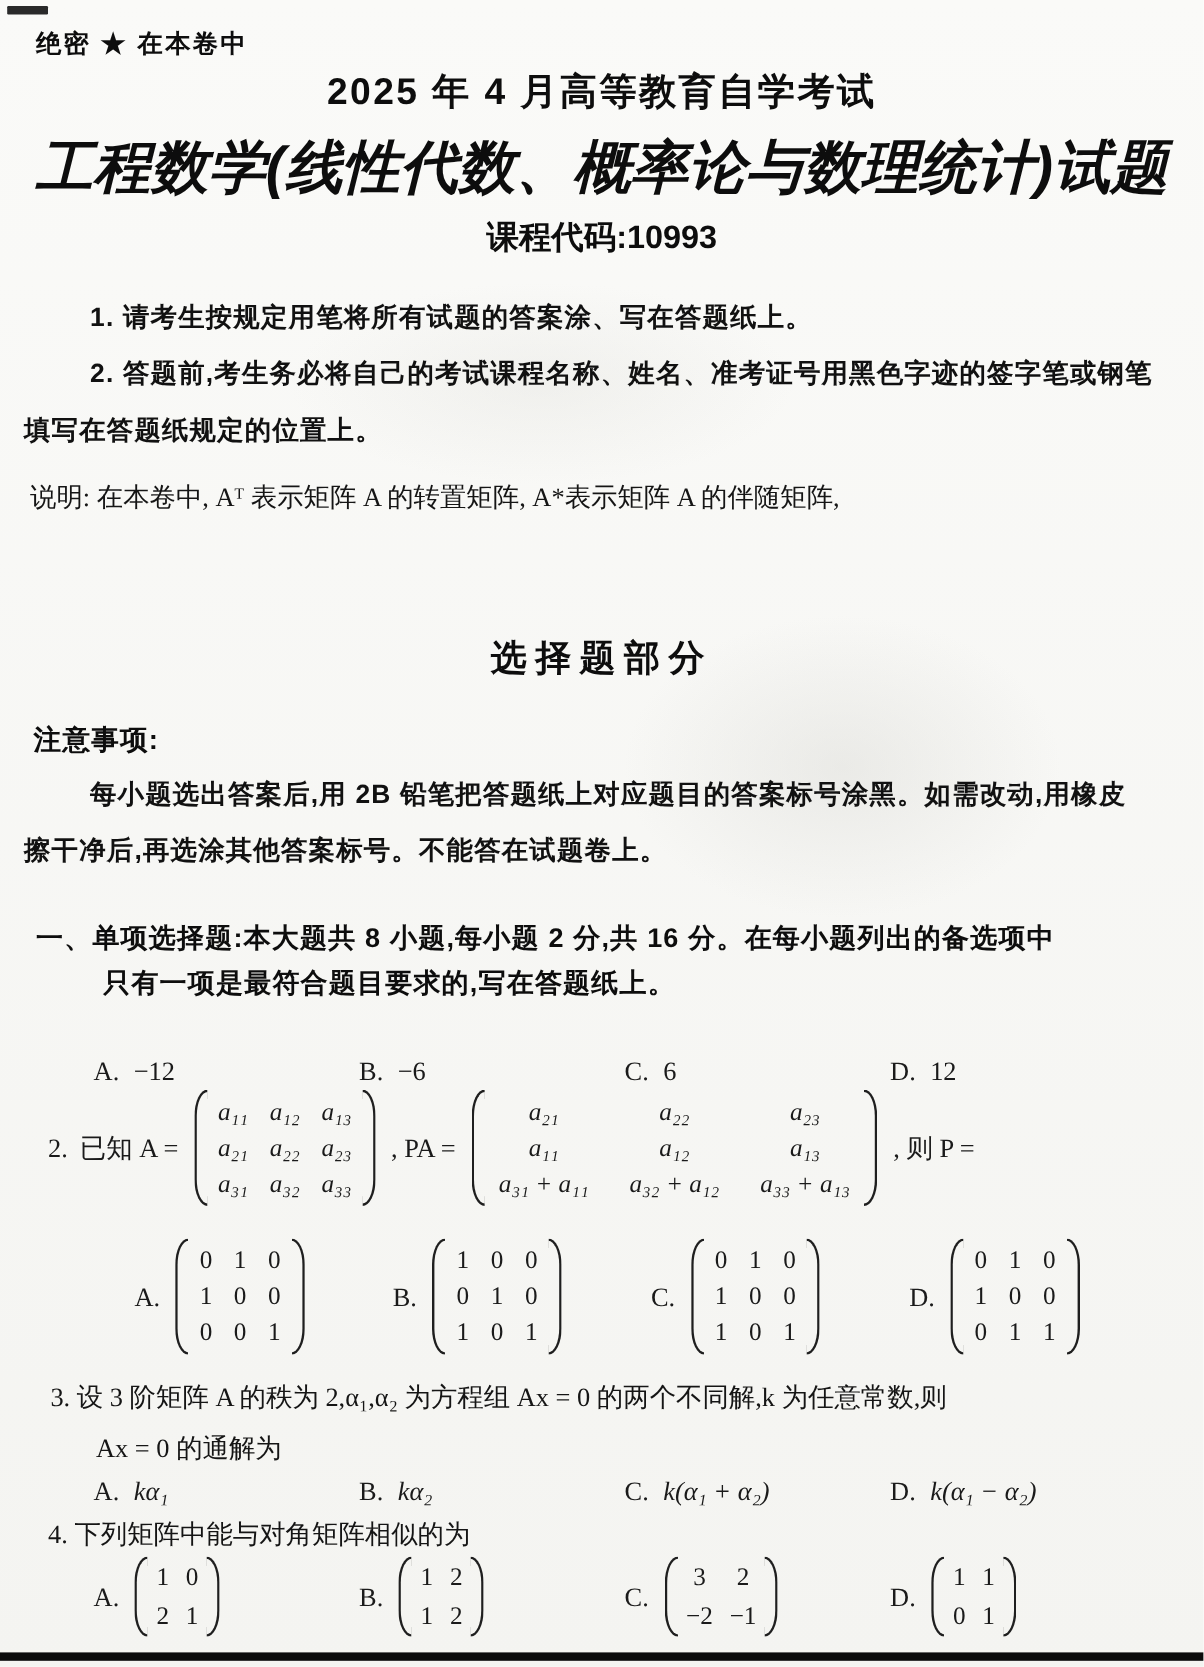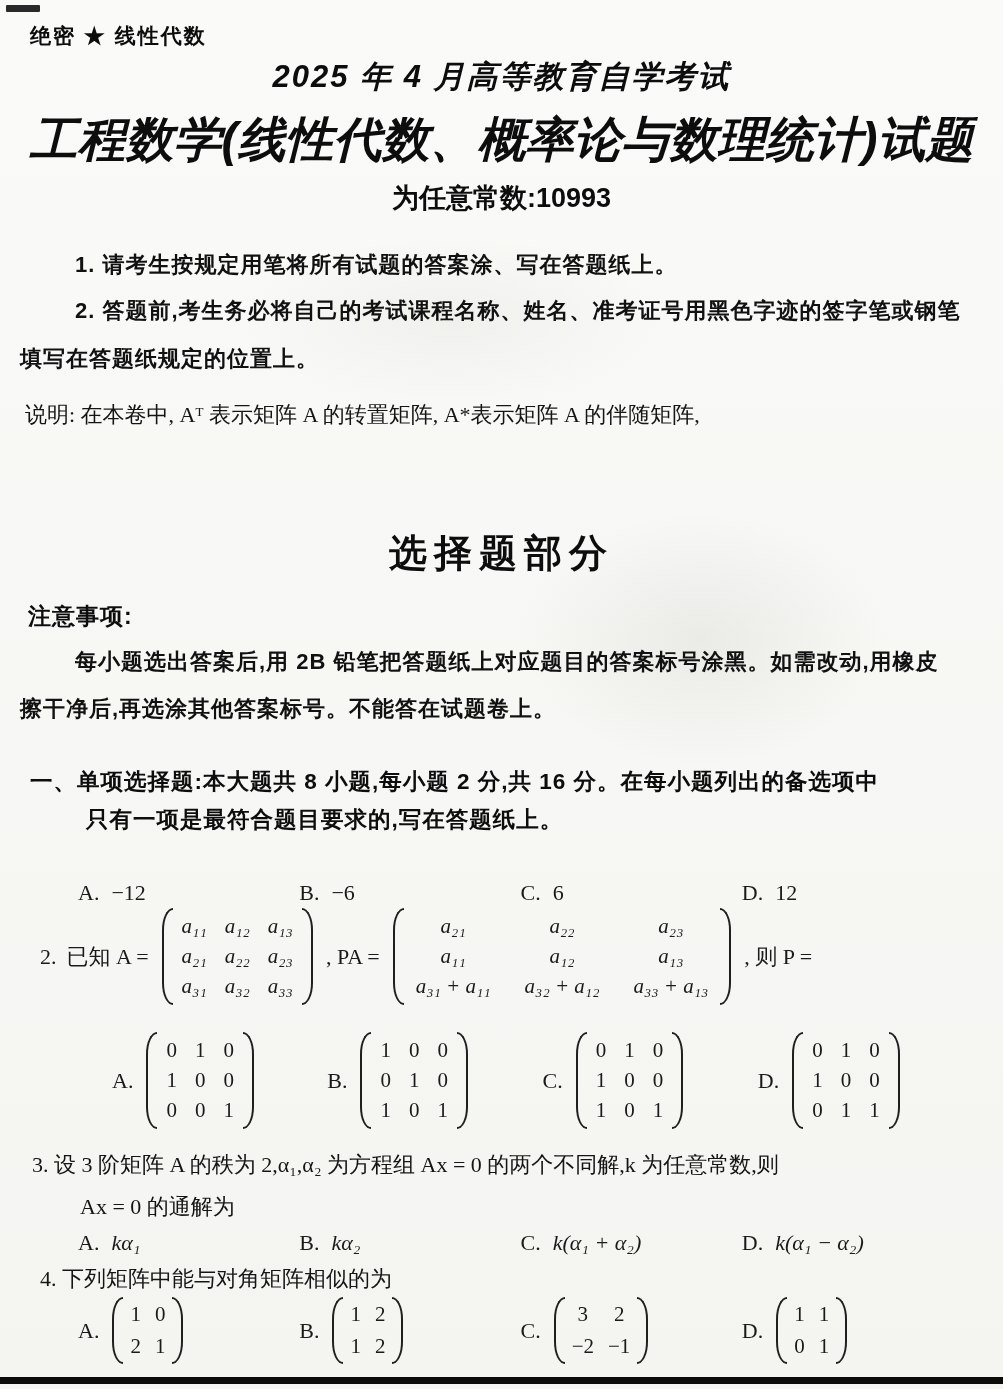--- a/index.html
+++ b/index.html
@@ -11,34 +11,34 @@
       radial-gradient(ellipse 300px 120px at 45% 23%, rgba(220,220,215,.30), transparent 70%),
       linear-gradient(#fafaf8, #f4f4f1);
   }
   .abs { position:absolute; }
   .center { width:100%; text-align:center; left:0; }
   .sans-b { font-family:"Liberation Sans", sans-serif; font-weight:700; color:#0d0d0d; }
   .serif { font-family:"Liberation Serif", serif; color:#151515; }
 
   .corner-mark { position:absolute; top:5px; left:6px; width:34px; height:7px; background:#2a2a2a; border-radius:1px; }
   .classification { top:22px; left:30px; font-size:21px; letter-spacing:2px; }
-  .exam-session { top:56px; font-size:31px; letter-spacing:2px;font-style:italic; }
+  .exam-session { top:56px; font-size:31px; letter-spacing:2px; }
   .paper-title { top:108px; font-size:48px; letter-spacing:0px;font-style:italic; }
   .course-code { top:180px; font-size:27px; }
 
   .instr { font-size:22px; font-weight:700; color:#111; letter-spacing:1px; }
   .instr1 { top:250px; left:75px; }
   .instr2l1 { top:296px; left:75px; }
   .instr2l2 { top:344px; left:20px; }
 
   .notation { font-size:22px;text-align:center; }
   .notation1 { top:400px; left:25px; }
   .notation2 { top:457px; left:100px; }
 
-  .mc-heading { top:528px; font-size:38px; letter-spacing:7px; }
+  .mc-heading { top:528px; font-size:30px; letter-spacing:7px; }
   .notice-title { top:601px; left:28px; font-size:23px; letter-spacing:1px; }
   .notice-line { font-size:22px; font-weight:700; color:#111; letter-spacing:1px; }
   .noticel1 { top:647px; left:75px; }
   .noticel2 { top:694px; left:20px; }
 
   .sec-heading { font-size:22.5px; letter-spacing:1px; }
   .sec1l1 { top:766px; left:30px; }
   .sec1l2 { top:804px; left:86px; }
 
   .qstem { font-size:22px; }
@@ -59,40 +59,40 @@
            font-size:21px; line-height:1.1; justify-items:center; align-content:center; }
   .it .mgrid { font-style:italic; }
   .wide .mgrid { column-gap:34px; padding:7px 12px; }
   .m2 .mgrid { row-gap:9px; column-gap:14px; padding:6px 7px; }
 
   .q2row { top:908px; left:40px; display:flex; align-items:center; gap:10px; font-size:22px; }
   .q2row .qtext { font-family:"Liberation Serif", serif; }
   .q2opts { top:1032px; padding-left:112px; padding-right:30px; font-size:22px; align-items:center; }
   .q2opts .opt { gap:10px; }
 
-  .q3l1 { top:1150px; left:32px; }
+  .q3l1 { top:1150px; left:42px; }
   .q3l2 { top:1192px; left:80px; }
   .q3opts { top:1230px; padding-left:78px; padding-right:40px; font-size:22px; }
 
   .q4stem { top:1264px; left:40px; }
   .q4opts { top:1297px; padding-left:78px; padding-right:40px; font-size:22px; align-items:center; }
   .q4opts .opt { gap:10px; }
 
   .bottom-bar { position:absolute; top:1377px; left:0; width:1003px; height:7px; background:#0b0b0b; }
 </style>
 </head>
 <body>
 
 <div class="page">
   <div class="corner-mark"></div>
 
-  <div class="abs classification sans-b">绝密 ★ 线性代数</div>
+  <div class="abs classification sans-b">绝密 ★ 在本卷中</div>
   <div class="abs center exam-session sans-b">2025 年 4 月高等教育自学考试</div>
   <div class="abs center paper-title sans-b">工程数学(线性代数、概率论与数理统计)试题</div>
-  <div class="abs center course-code sans-b">为任意常数:10993</div>
+  <div class="abs center course-code sans-b">课程代码:10993</div>
 
   <div class="abs instr instr1">1. 请考生按规定用笔将所有试题的答案涂、写在答题纸上。</div>
   <div class="abs instr instr2l1">2. 答题前,考生务必将自己的考试课程名称、姓名、准考证号用黑色字迹的签字笔或钢笔</div>
   <div class="abs instr instr2l2">填写在答题纸规定的位置上。</div>
 
   <div class="abs notation notation1 serif">说明: 在本卷中, Aᵀ 表示矩阵 A 的转置矩阵, A*表示矩阵 A 的伴随矩阵,</div>
 
   <div class="abs center mc-heading sans-b">选择题部分</div>
 
   <div class="abs notice-title sans-b">注意事项:</div>

